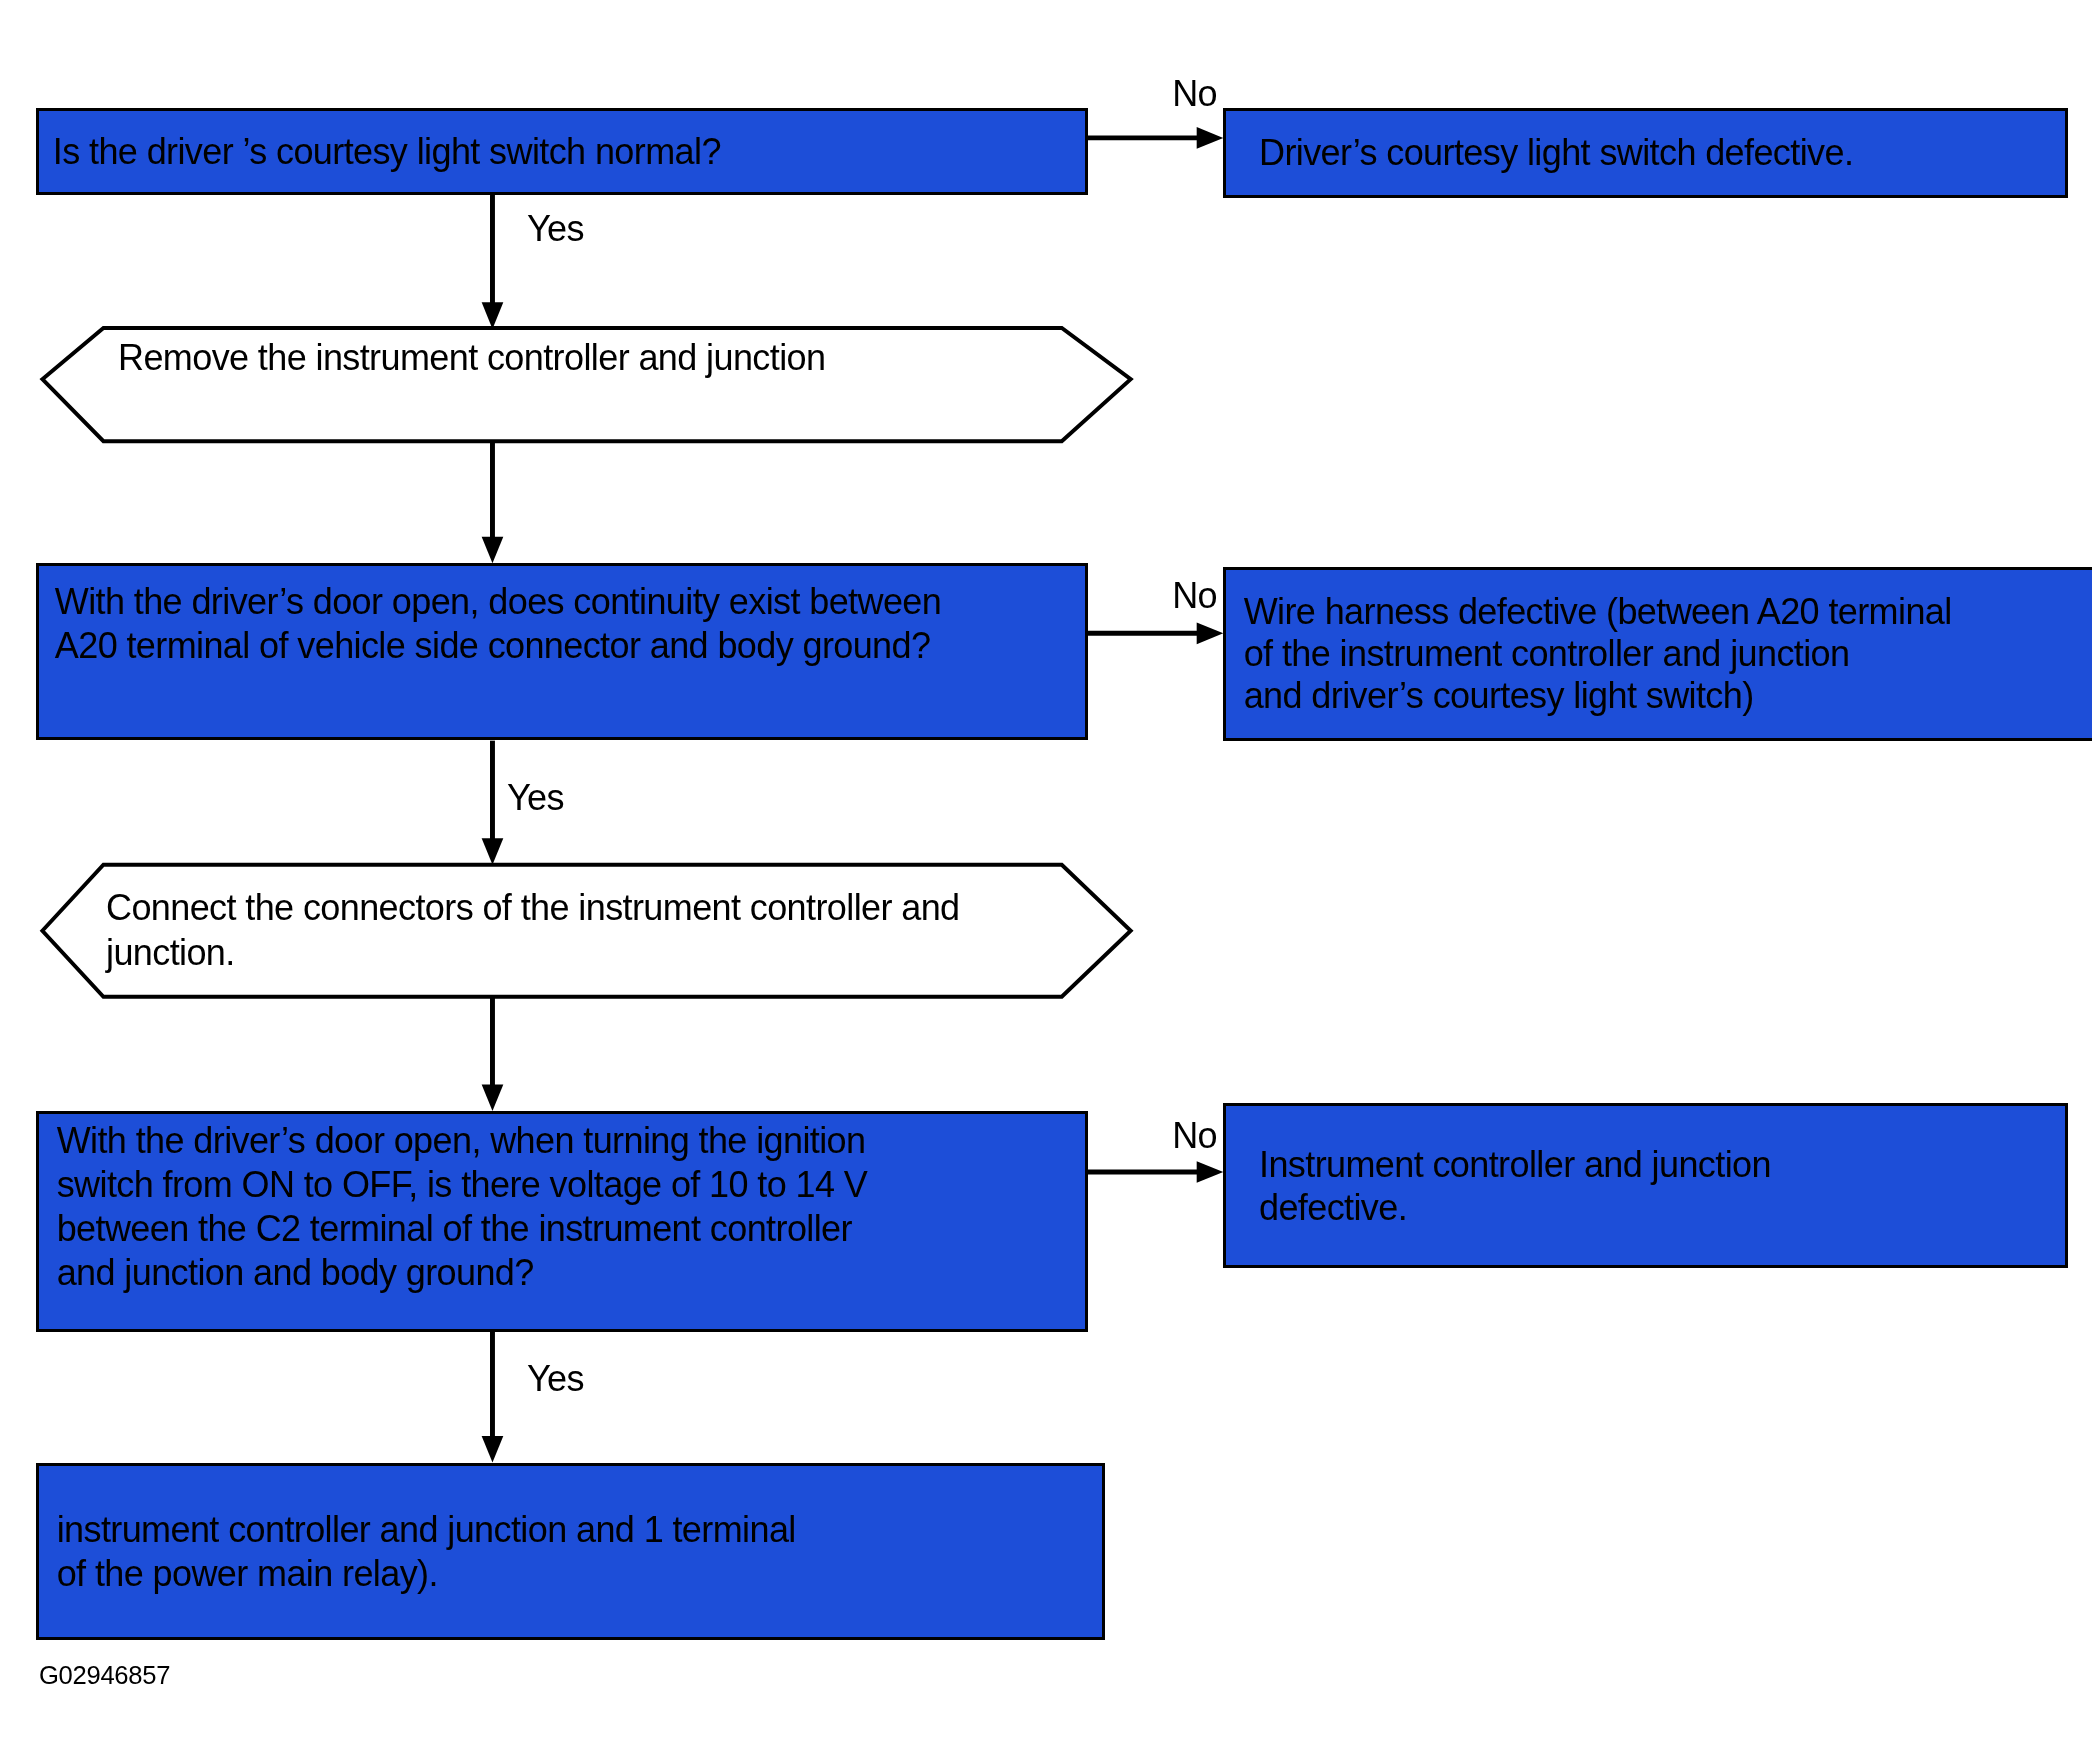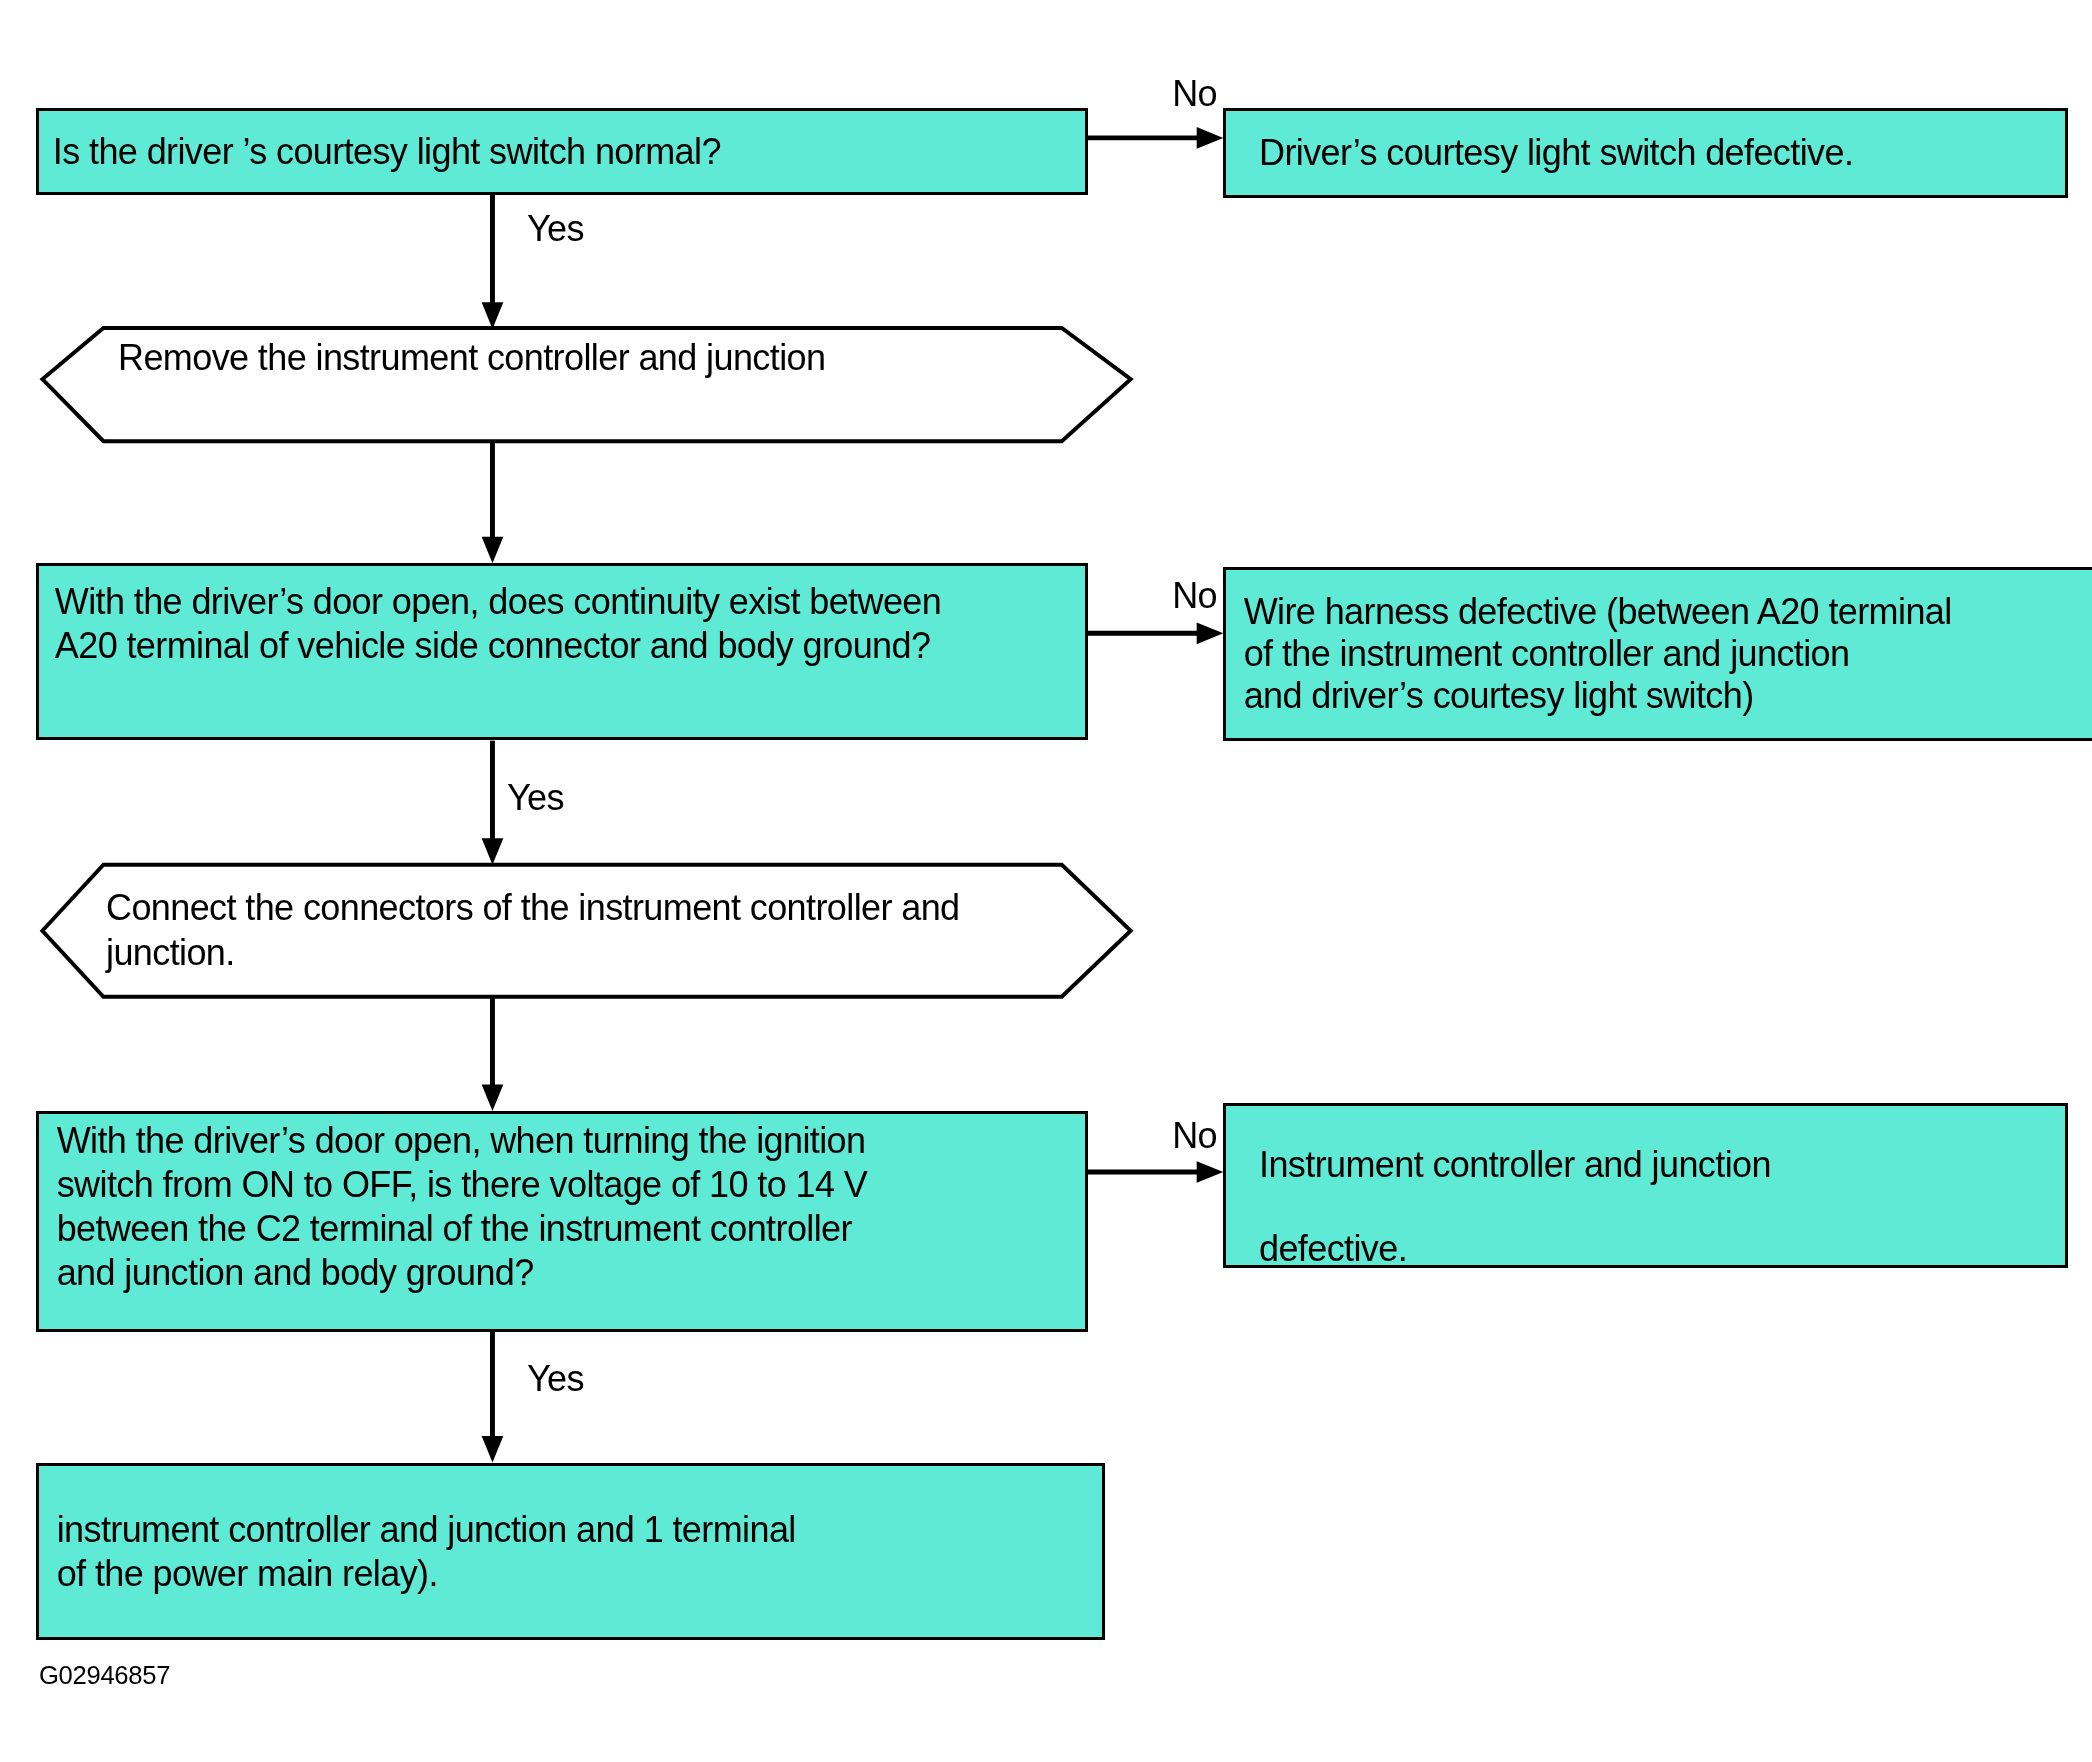--- a/index.html
+++ b/index.html
@@ -20,21 +20,21 @@
   .wires {
     position: absolute;
     left: 0;
     top: 0;
     width: 2092px;
     height: 1762px;
   }
   .node {
     position: absolute;
     box-sizing: border-box;
-    background: #5eead4;
+    background: #1d4ed8;
     border: 3.9px solid #000000;
     display: flex;
     flex-direction: column;
     justify-content: center;
   }
   .tline {
     white-space: nowrap;
     font-size: 36px;
     line-height: 44px;
     letter-spacing: -0.6px;
@@ -42,21 +42,21 @@
   
   .n-q1 { left: 36px;   top: 108px;  width: 1052px; height: 87px;  padding-left: 13.8px; }
   .n-r1 { left: 1223px; top: 108px;  width: 845px;  height: 90px;  padding-left: 33px; }
   .n-q2 { left: 36px;   top: 563px;  width: 1052px; height: 177px; padding-left: 15.8px;
           justify-content: flex-start; padding-top: 13.8px; }
   .n-r2 { left: 1223px; top: 567px;  width: 1019px;  height: 174px; padding-left: 17.7px; }
   .n-r2 .tline { line-height: 42px; }
   .n-q3 { left: 36px;   top: 1111px; width: 1052px; height: 221px; padding-left: 17.7px;
           justify-content: flex-start; padding-top: 5px; }
   .n-r3 { left: 1223px; top: 1103px; width: 845px;  height: 165px; padding-left: 33px; }
-  .n-r3 .tline { line-height: 43px; margin-top: 41px; }
+  .n-r3 .tline { line-height: 43px; }
   .n-f1 { left: 36px;   top: 1463px; width: 1069px; height: 177px; padding-left: 17.7px; }
   
   .hextext {
     position: absolute;
   }
   .hextext .tline { line-height: 45px; }
   .hx-a1 { left: 118px; top: 335px; }
   .hx-a2 { left: 106px; top: 885px; }
   
   .edge-label {

